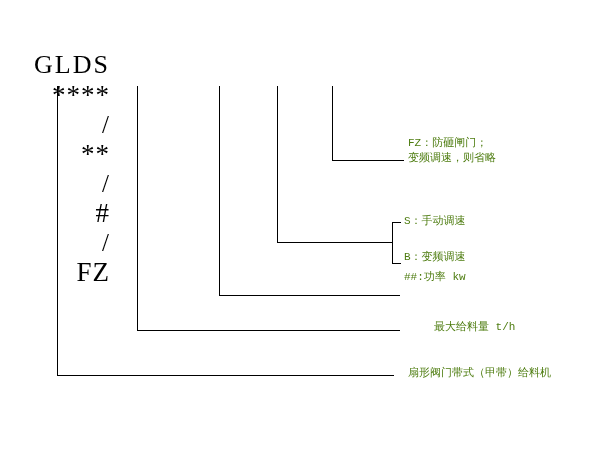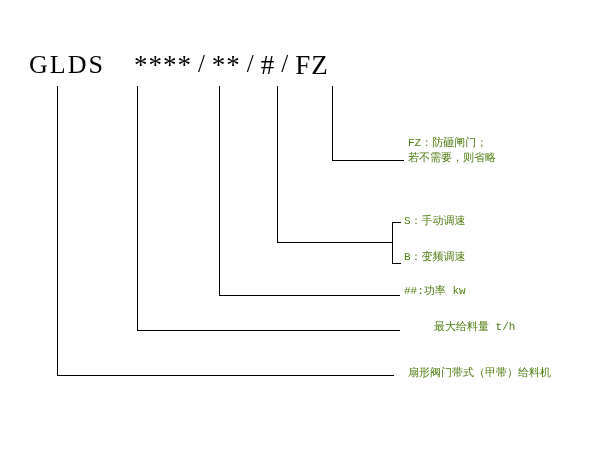--- a/index.html
+++ b/index.html
@@ -9,25 +9,26 @@
     font-family:"Liberation Serif", serif;
     overflow:hidden;
   }
   #stage{position:relative;width:600px;height:450px;}
 
   
   .code-line{
     position:absolute;
     top:50px;left:26px;
     display:flex;
-    align-items:flex-start;
+    align-items:flex-end;
     font-size:27px;
     letter-spacing:1px;
     color:#000;
     white-space:nowrap;
+    flex-direction:column;
   }
   .code-line .tok{margin:0 3px;}
   .tok-glds{letter-spacing:2px;font-size:26px;}
   .tok-stars{letter-spacing:1px;}
   .tok-slash{font-size:25px;margin:0 6px;}
 
   
   .vline{position:absolute;background:#000;width:1px;}
   .hline{position:absolute;background:#000;height:1px;}
 
@@ -63,37 +64,37 @@
     <span class="tok tok-slash">/</span>
     <span class="tok">#</span>
     <span class="tok tok-slash">/</span>
     <span class="tok">FZ</span>
   </div>
 
   <div class="vline" style="left:332px;top:86px;height:74px;"></div>
   <div class="hline" style="left:332px;top:160px;width:72px;"></div>
   <div class="label" style="left:408px;top:136px;">
     <div>FZ：防砸闸门；</div>
-    <div>若不需要，则省略</div>
+    <div>变频调速，则省略</div>
   </div>
 
   <div class="vline" style="left:277px;top:86px;height:156px;"></div>
   <div class="hline" style="left:277px;top:242px;width:115px;"></div>
 
   <div class="bracket" style="left:392px;top:222px;height:40px;"></div>
   <div class="label" style="left:404px;top:250px;">
     <div>B：变频调速</div>
   </div>
   <div class="label" style="left:404px;top:214px;">
     <div>S：手动调速</div>
   </div>
 
   <div class="vline" style="left:219px;top:86px;height:209px;"></div>
   <div class="hline" style="left:219px;top:295px;width:181px;"></div>
-  <div class="label" style="left:404px;top:284px;">
+  <div class="label" style="left:404px;top:270px;">
     <div>##:功率 kw</div>
   </div>
 
   <div class="vline" style="left:137px;top:86px;height:244px;"></div>
   <div class="hline" style="left:137px;top:330px;width:263px;"></div>
   <div class="label" style="left:404px;top:320px;margin-left:30px;">
     <div>最大给料量 t/h</div>
   </div>
 
   <div class="vline" style="left:57px;top:86px;height:289px;"></div>

